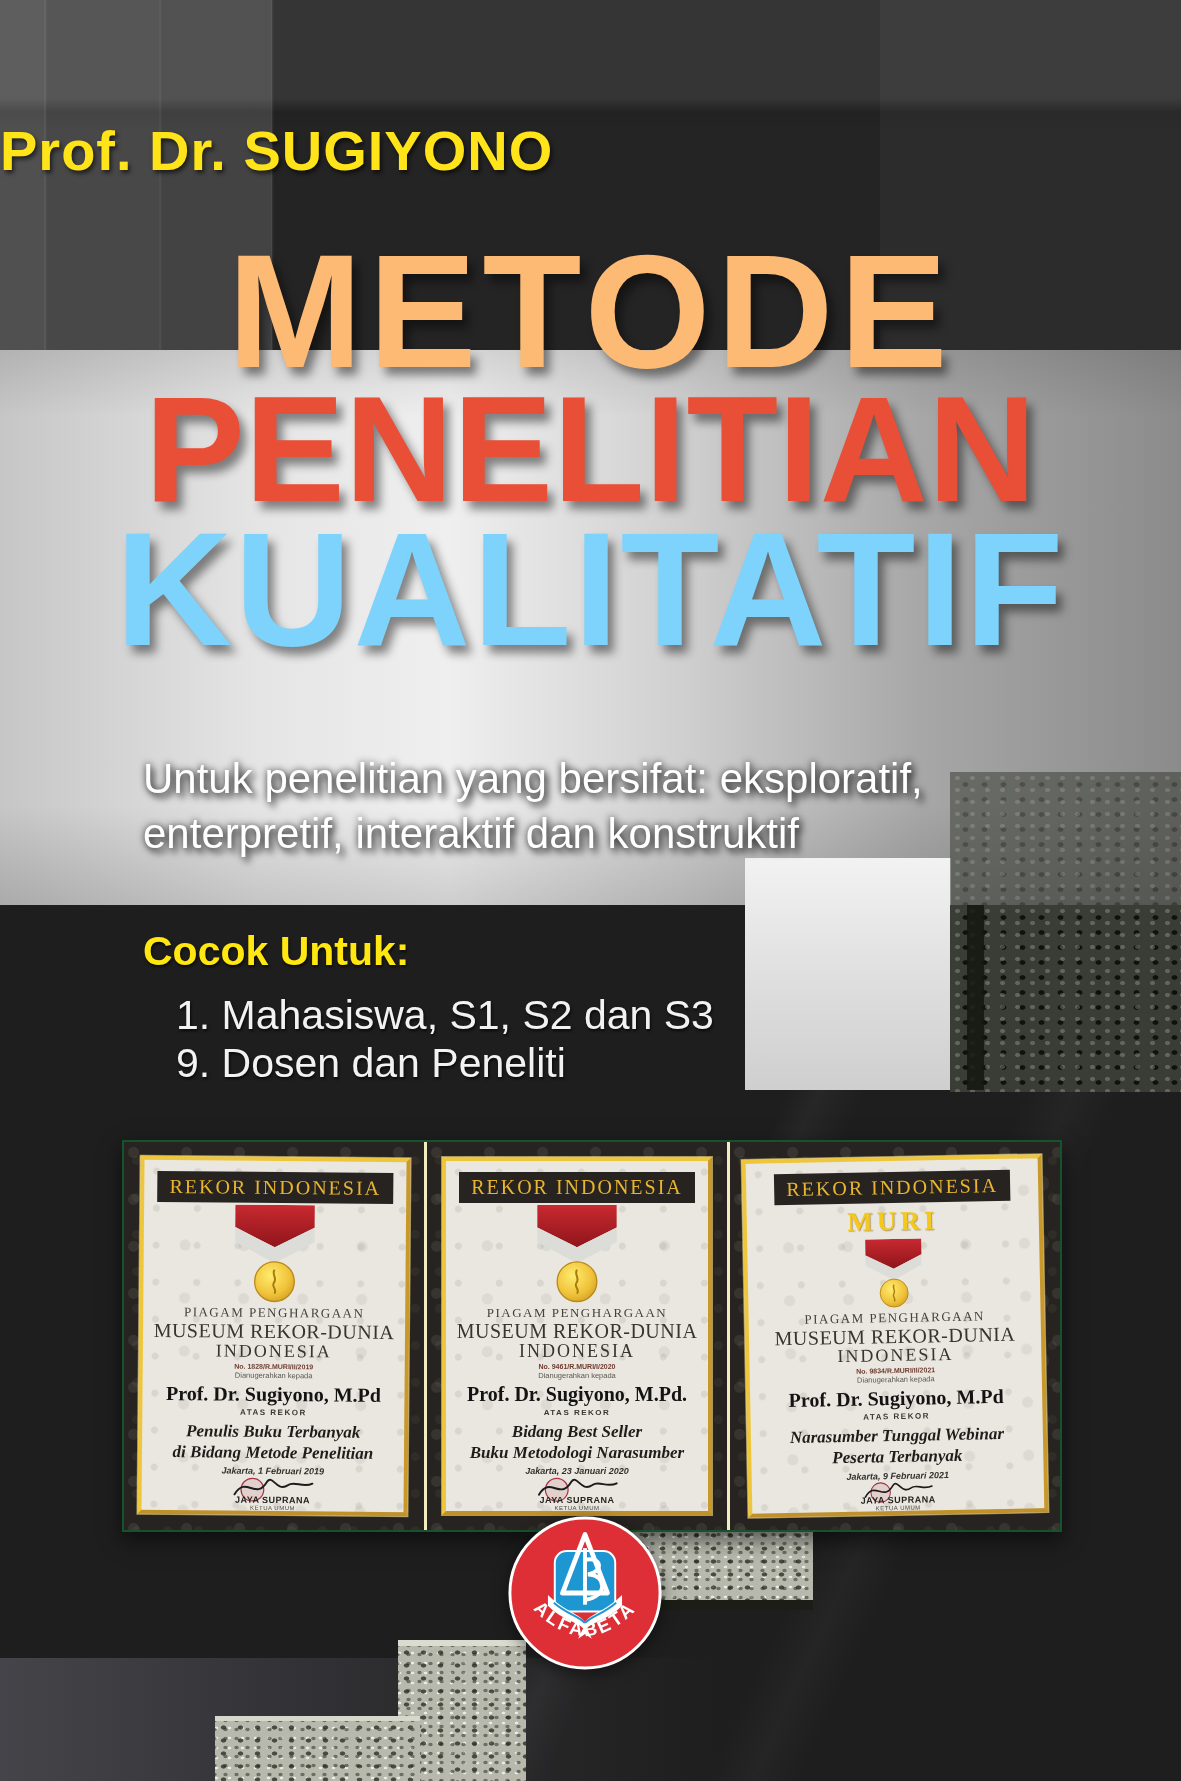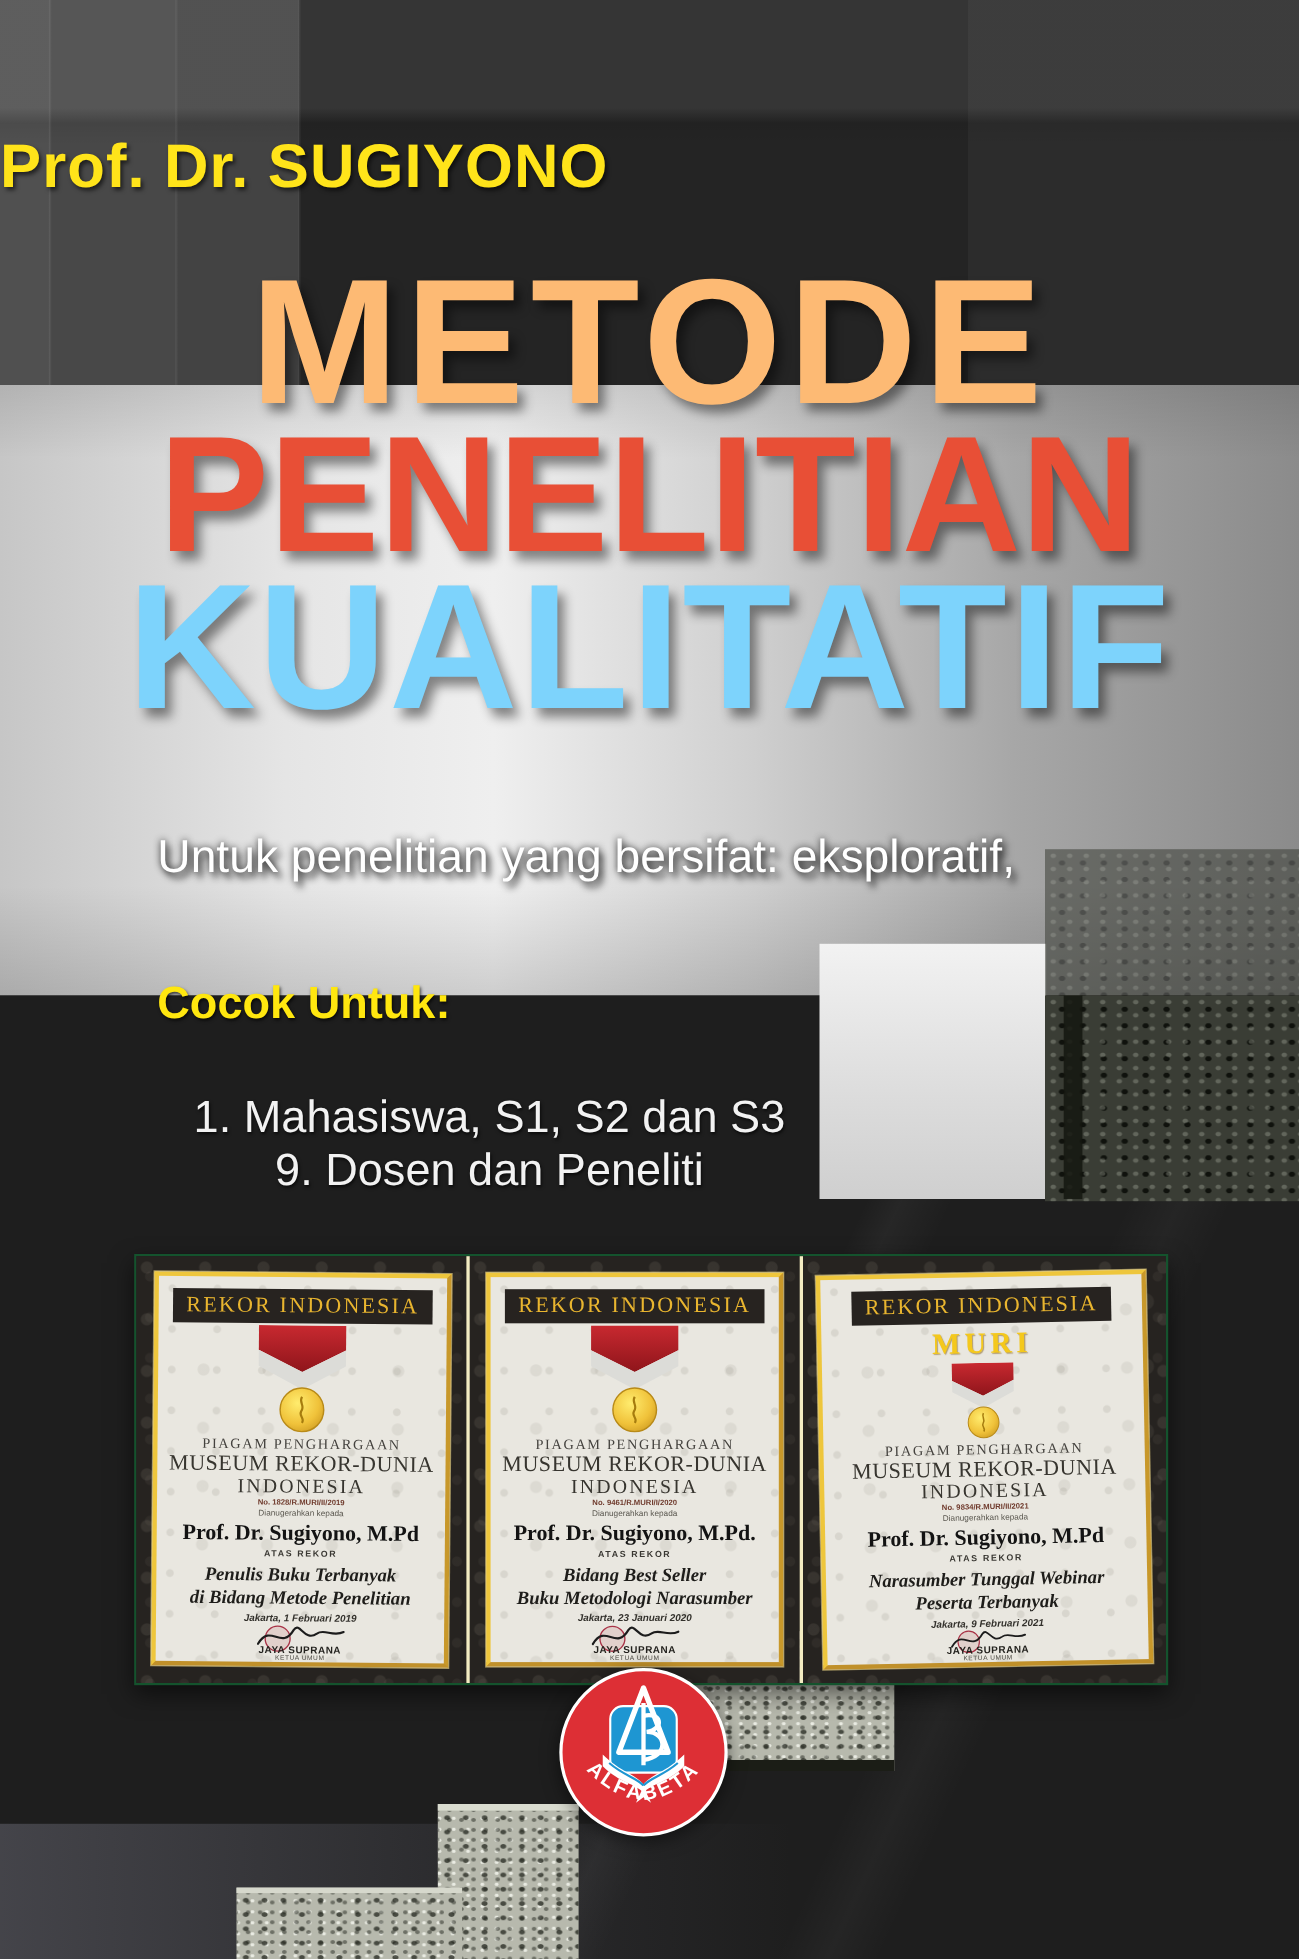--- a/index.html
+++ b/index.html
@@ -53,24 +53,24 @@
     font-size:56px;font-weight:bold;color:#ffe41a;letter-spacing:1px;
     text-shadow:2px 3px 4px rgba(0,0,0,0.6);}
   .title-line{position:absolute;left:0;width:100%;text-align:center;font-weight:bold;line-height:1;
     text-shadow:6px 8px 10px rgba(0,0,0,0.45);}
   .t1{top:230px;font-size:162px;color:#fdba74;letter-spacing:6px;}
   .t2{top:374px;font-size:150px;color:#e84f36;letter-spacing:0;}
   .t3{top:508px;font-size:162px;color:#7dd3fc;letter-spacing:2px;}
   .subtitle{position:absolute;left:143px;top:752px;width:920px;
     font-size:42px;font-weight:normal;color:#ffffff;line-height:1.3;
     text-shadow:0 0 7px rgba(45,45,45,0.95), 4px 5px 7px rgba(0,0,0,0.65);}
-  .cocok{position:absolute;left:143px;top:888px;font-size:41px;font-weight:bold;color:#ffe70f;
+  .cocok{position:absolute;left:143px;top:928px;font-size:41px;font-weight:bold;color:#ffe70f;
     text-shadow:1px 2px 3px rgba(0,0,0,0.7);}
   .suit-list{position:absolute;left:176px;top:992px;font-size:41px;color:#f2f2f2;line-height:1.16;
-    text-shadow:1px 2px 3px rgba(0,0,0,0.7);text-align:center;}
+    text-shadow:1px 2px 3px rgba(0,0,0,0.7);}
 
   
   .certs{position:absolute;left:122px;top:1140px;width:940px;height:392px;display:flex;
     border:2px solid #14532d;box-shadow:0 8px 20px rgba(0,0,0,0.55);box-sizing:border-box;}
   .cert{position:relative;flex:1 1 0;overflow:hidden;
     background-color:#262320;
     background-image:
       radial-gradient(circle at 18% 22%, rgba(210,200,180,0.10) 0 5px, transparent 6px),
       radial-gradient(circle at 65% 70%, rgba(210,200,180,0.08) 0 7px, transparent 8px),
       radial-gradient(circle at 40% 50%, rgba(205,195,175,0.06) 0 4px, transparent 5px);
@@ -127,20 +127,21 @@
   <div class="step-high stone"></div>
   <div class="step-mid stone"></div>
   <div class="step-low stone"></div>
 
   <div class="author">Prof. Dr. SUGIYONO</div>
   <div class="title-line t1">METODE</div>
   <div class="title-line t2">PENELITIAN</div>
   <div class="title-line t3">KUALITATIF</div>
   <div class="subtitle">
     <div>Untuk penelitian yang bersifat: eksploratif,</div>
+    <div>enterpretif, interaktif dan konstruktif</div>
   </div>
   <div class="cocok">Cocok Untuk:</div>
   <div class="suit-list">
     <div>1. Mahasiswa, S1, S2 dan S3</div>
     <div>9. Dosen dan Peneliti</div>
   </div>
 
   <div class="certs">
 
     <div class="cert">

